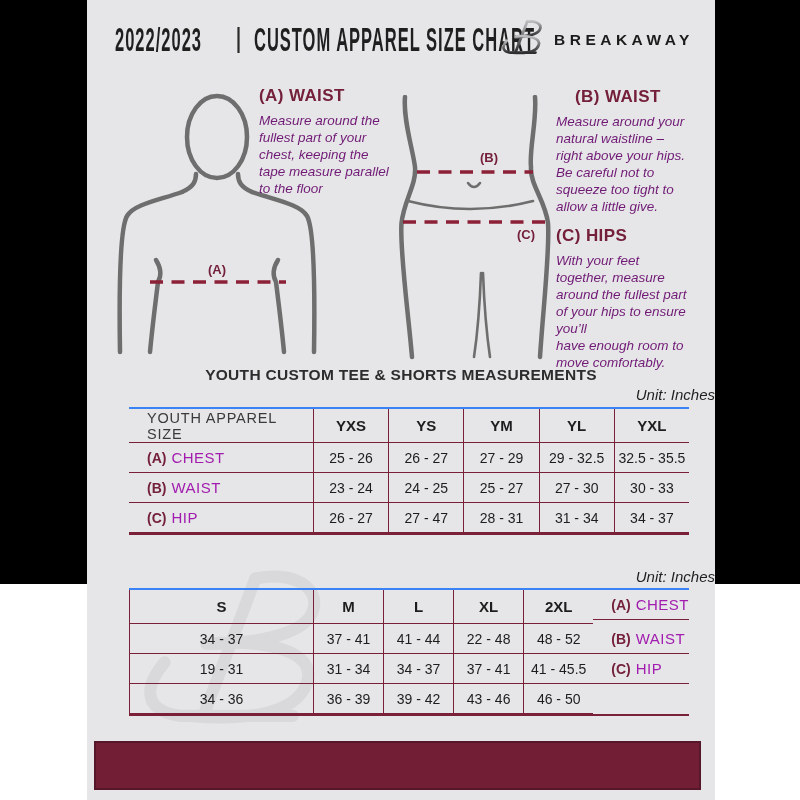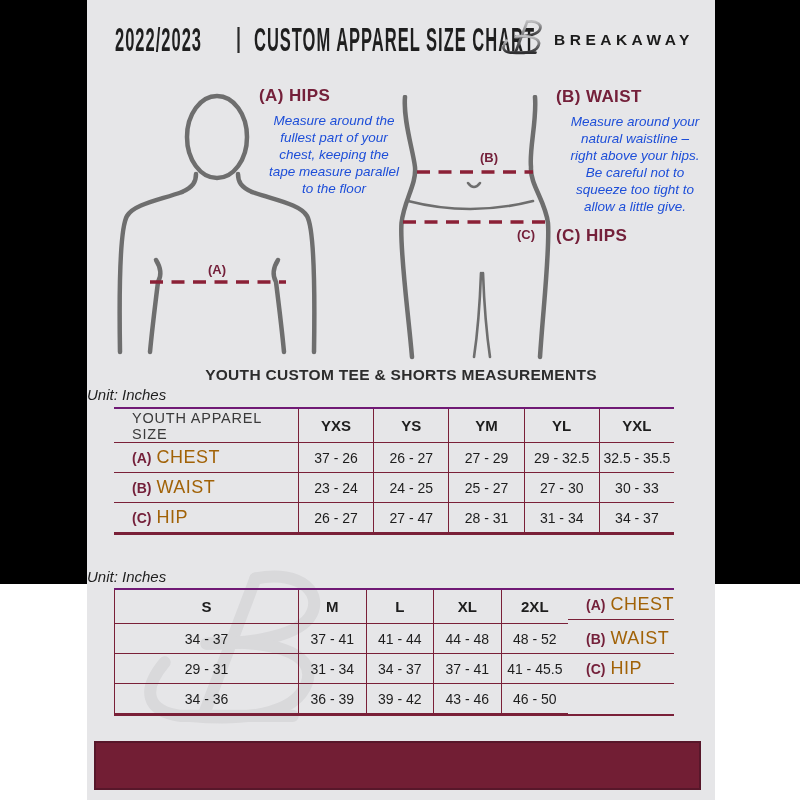--- a/index.html
+++ b/index.html
@@ -16,36 +16,36 @@
   .hdr-year{left:28px;}
   .hdr-title{left:167px;}
   .hdr-sep{position:absolute;left:148px;top:23px;font-size:27px;font-weight:300;color:#2a2a2a;}
   .logo-svg{position:absolute;left:414px;top:16px;width:46px;height:45px;}
   .brand{position:absolute;left:467px;top:31px;font-size:15.5px;font-weight:700;color:#1b1b1b;letter-spacing:4.5px;white-space:nowrap;}
 
   
   .fig-svg{position:absolute;}
   .fig-label{position:absolute;width:30px;text-align:center;font-size:13px;font-weight:700;color:#74203a;}
   .guide-head{position:absolute;font-size:17px;font-weight:700;color:#74203a;letter-spacing:0.4px;white-space:nowrap;}
-  .guide-desc{position:absolute;font-size:13.5px;font-style:italic;line-height:17px;color:#1d4ed8;white-space:pre-line;text-align:center;}
+  .guide-desc{position:absolute;font-size:13.5px;font-style:italic;line-height:17px;color:#701a75;white-space:pre-line;}
 
   
   .tbl-title{position:absolute;left:0;width:628px;text-align:center;font-size:15.5px;font-weight:700;color:#2c2c2c;letter-spacing:0.3px;}
-  .tbl-unit{position:absolute;left:0;width:628px;text-align:left;font-size:15px;font-style:italic;color:#1f1f1f;}
-  .size-table{position:absolute;left:27px;width:560px;display:grid;
+  .tbl-unit{position:absolute;left:0;width:628px;text-align:right;font-size:15px;font-style:italic;color:#1f1f1f;}
+  .size-table{position:absolute;left:42px;width:560px;display:grid;
       grid-template-columns:184px repeat(5,1fr);
-      border-top:2px solid #701a75;border-bottom:2px solid #7a2038;}
+      border-top:2px solid #3b82f6;border-bottom:2px solid #7a2038;}
   .cell{display:flex;align-items:center;justify-content:center;height:29px;
       border-bottom:1.5px solid #7a2038;font-size:14px;color:#1d1d1d;}
   .size-table .cell.c0{justify-content:flex-start;padding-left:18px;}
   .size-table .cell:not(.c0){border-left:1.5px solid #7a2038;}
   .cell.th{height:33px;font-size:15px;font-weight:700;}
   .cell.size-label{font-weight:400;font-size:14.5px;letter-spacing:0.8px;color:#3a3a3a;}
   .cell .prefix{font-weight:700;color:#74203a;margin-right:5px;}
-  .cell .rlabel{color:#a16207;letter-spacing:0.5px;font-size:18px;}
+  .cell .rlabel{color:#a21caf;letter-spacing:0.5px;font-size:15px;}
 
   
   .footer-bar{position:absolute;left:7px;top:741px;width:603px;height:45px;background:#721e34;border:2px solid #57172a;}
 </style>
 </head>
 <body>
 
 <svg width="0" height="0" style="position:absolute">
   <defs>
     <linearGradient id="metal" x1="0" y1="0" x2="0" y2="1">
@@ -104,50 +104,57 @@
         <path d="M88 178 C89 205 91 235 95 262"></path>
       </g>
       <line x1="22" y1="77" x2="138" y2="77" stroke="#8b2036" stroke-width="3.4" stroke-dasharray="13 8.5"></line>
       <line x1="8" y1="127" x2="155" y2="127" stroke="#8b2036" stroke-width="3.4" stroke-dasharray="13 8.5"></line>
     </svg>
 
     <div class="fig-label" style="left:115px;top:262px">(A)</div>
     <div class="fig-label" style="left:387px;top:150px">(B)</div>
     <div class="fig-label" style="left:424px;top:227px">(C)</div>
 
-    <div class="guide-head" style="left:172px;top:86px">(A) HIPS</div>
+    <div class="guide-head" style="left:172px;top:86px">(A) WAIST</div>
     <div class="guide-desc" style="left:172px;top:112px;width:150px">Measure around the
 fullest part of your
 chest, keeping the
 tape measure parallel
 to the floor</div>
-    <div class="guide-head" style="left:469px;top:87px">(B) WAIST</div>
+    <div class="guide-head" style="left:488px;top:87px">(B) WAIST</div>
     <div class="guide-desc" style="left:469px;top:113px;width:158px">Measure around your
 natural waistline –
 right above your hips.
 Be careful not to
 squeeze too tight to
 allow a little give.</div>
     <div class="guide-head" style="left:469px;top:226px">(C) HIPS</div>
+    <div class="guide-desc" style="left:469px;top:252px;width:160px">With your feet
+together, measure
+around the fullest part
+of your hips to ensure
+you’ll
+have enough room to
+move comfortably.</div>
 
     <div class="tbl-title" style="top:366px">YOUTH CUSTOM TEE &amp; SHORTS MEASUREMENTS</div>
     <div class="tbl-unit" style="top:386px">Unit: Inches</div>
     <div class="size-table" style="top:407px">
       <div class="cell th c0 size-label">YOUTH APPAREL SIZE</div>
       <div class="cell th">YXS</div>
       <div class="cell th">YS</div>
       <div class="cell th">YM</div>
       <div class="cell th">YL</div>
       <div class="cell th">YXL</div>
 
       <div class="cell c0">
         <span class="prefix">(A)</span>
         <span class="rlabel">CHEST</span>
       </div>
-      <div class="cell">37 - 26</div>
+      <div class="cell">25 - 26</div>
       <div class="cell">26 - 27</div>
       <div class="cell">27 - 29</div>
       <div class="cell">29 - 32.5</div>
       <div class="cell">32.5 - 35.5</div>
 
       <div class="cell c0">
         <span class="prefix">(B)</span>
         <span class="rlabel">WAIST</span>
       </div>
       <div class="cell">23 - 24</div>
@@ -175,28 +182,28 @@
       <div class="cell th">XL</div>
       <div class="cell th">2XL</div>
 
       <div class="cell c0">
         <span class="prefix">(A)</span>
         <span class="rlabel">CHEST</span>
       </div>
       <div class="cell">34 - 37</div>
       <div class="cell">37 - 41</div>
       <div class="cell">41 - 44</div>
-      <div class="cell">44 - 48</div>
+      <div class="cell">22 - 48</div>
       <div class="cell">48 - 52</div>
 
       <div class="cell c0">
         <span class="prefix">(B)</span>
         <span class="rlabel">WAIST</span>
       </div>
-      <div class="cell">29 - 31</div>
+      <div class="cell">19 - 31</div>
       <div class="cell">31 - 34</div>
       <div class="cell">34 - 37</div>
       <div class="cell">37 - 41</div>
       <div class="cell">41 - 45.5</div>
 
       <div class="cell c0">
         <span class="prefix">(C)</span>
         <span class="rlabel">HIP</span>
       </div>
       <div class="cell">34 - 36</div>

